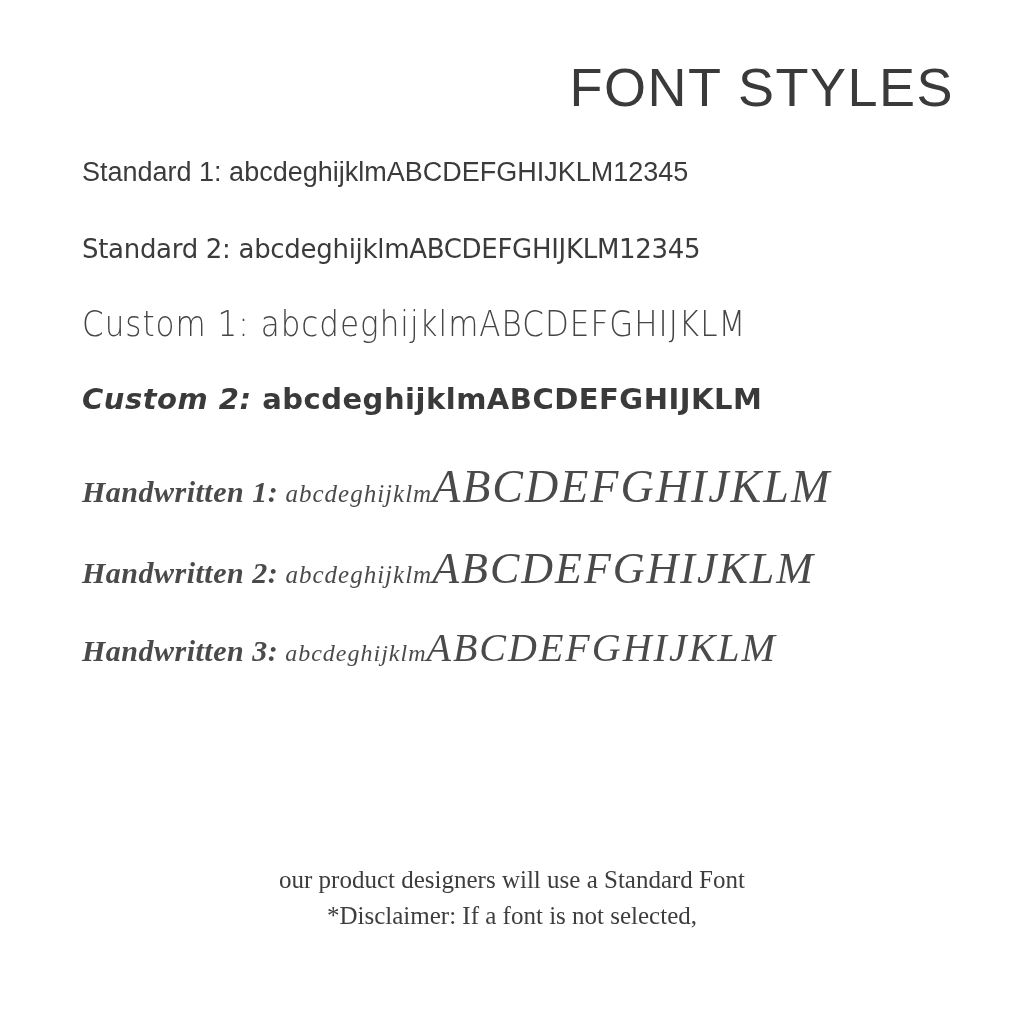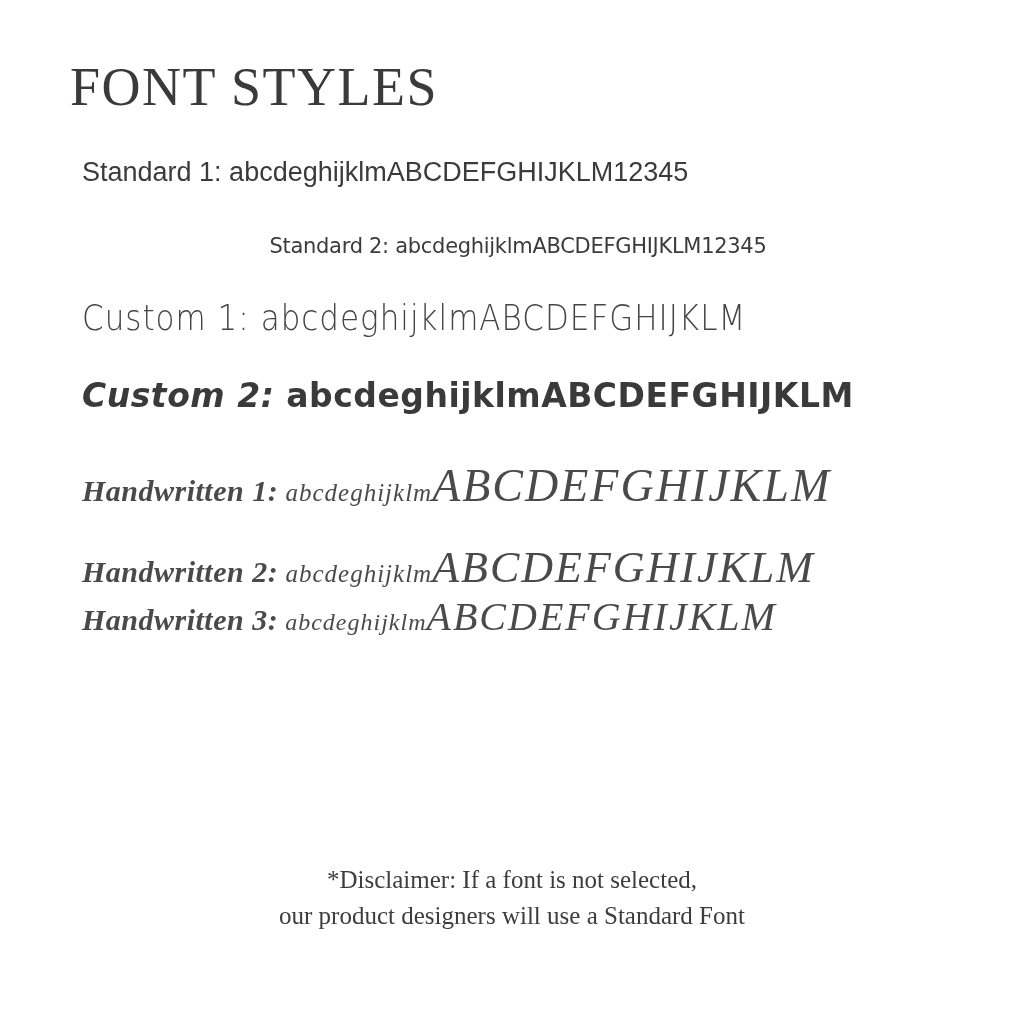--- a/index.html
+++ b/index.html
@@ -19,22 +19,22 @@
     width: 1024px;
     height: 1024px;
     box-sizing: border-box;
     padding: 58px 70px 30px 70px;
     display: flex;
     flex-direction: column;
     background: #ffffff;
   }
 
   .title {
-    text-align: left;
-    font-family: Liberation Serif, serif;
+    text-align: right;
+    font-family: Liberation Sans, sans-serif;
     font-weight: 400;
     font-size: 54px;
     letter-spacing: 1.5px;
     color: #3a3a3a;
     margin: 0 0 34px 0;
     line-height: 1.1;
   }
 
   .rows {
     flex: 1 1 auto;
@@ -60,43 +60,42 @@
     margin-bottom: 46px;
     font-family: "Liberation Sans", sans-serif;
     font-size: 27px;
     letter-spacing: 0px;
   }
 
   
   .row-std2 {
     margin-bottom: 42px;
     font-family: "DejaVu Sans", sans-serif;
-    font-size: 21px;
+    font-size: 26px;
     letter-spacing: -0.3px;
-    text-align: center;
   }
 
   
   .row-cus1 {
     margin-bottom: 40px;
     font-family: "DejaVu Sans", sans-serif;
     font-size: 31px;
     font-weight: 300;
     font-stretch: condensed;
     letter-spacing: 1px;
     transform: scaleY(1.12);
     transform-origin: left center;
     color: #454545;
   }
 
   
   .row-cus2 {
     margin-bottom: 44px;
     font-family: "DejaVu Sans", sans-serif;
-    font-size: 33px;
+    font-size: 29px;
     letter-spacing: 0.5px;
     color: #3a3a3a;
   }
   .row-cus2 .row-label {
     font-weight: bold;
     font-style: italic;
   }
   .row-cus2 .row-sample {
     font-weight: bold;
   }
@@ -123,20 +122,21 @@
   }
   .row-hand1 .row-sample {
     font-size: 25px;
   }
   .row-hand1 .sample-caps {
     font-size: 46px;
     letter-spacing: 2px;
   }
 
   .row-hand2 {
+    margin-bottom: 30px;
   }
   .row-hand2 .row-sample {
     font-size: 25px;
   }
   .row-hand2 .sample-caps {
     font-size: 44px;
     letter-spacing: 2px;
   }
 
   .row-hand3 {
@@ -196,17 +196,17 @@
       <span class="row-label">Handwritten 2:</span><span class="row-sample"> abcdeghijklm</span><span class="row-sample sample-caps">ABCDEFGHIJKLM</span>
     </div>
 
     <div class="font-row row-hand row-hand3">
       <span class="row-label">Handwritten 3:</span><span class="row-sample"> abcdeghijklm</span><span class="row-sample sample-caps">ABCDEFGHIJKLM</span>
     </div>
 
   </div>
 
   <div class="disclaimer">
+    <span class="disclaimer-line">our product designers will use a Standard Font</span>
     <span class="disclaimer-line">*Disclaimer: If a font is not selected,</span>
-    <span class="disclaimer-line">our product designers will use a Standard Font</span>
   </div>
 
 </div>
 
 </body></html>

